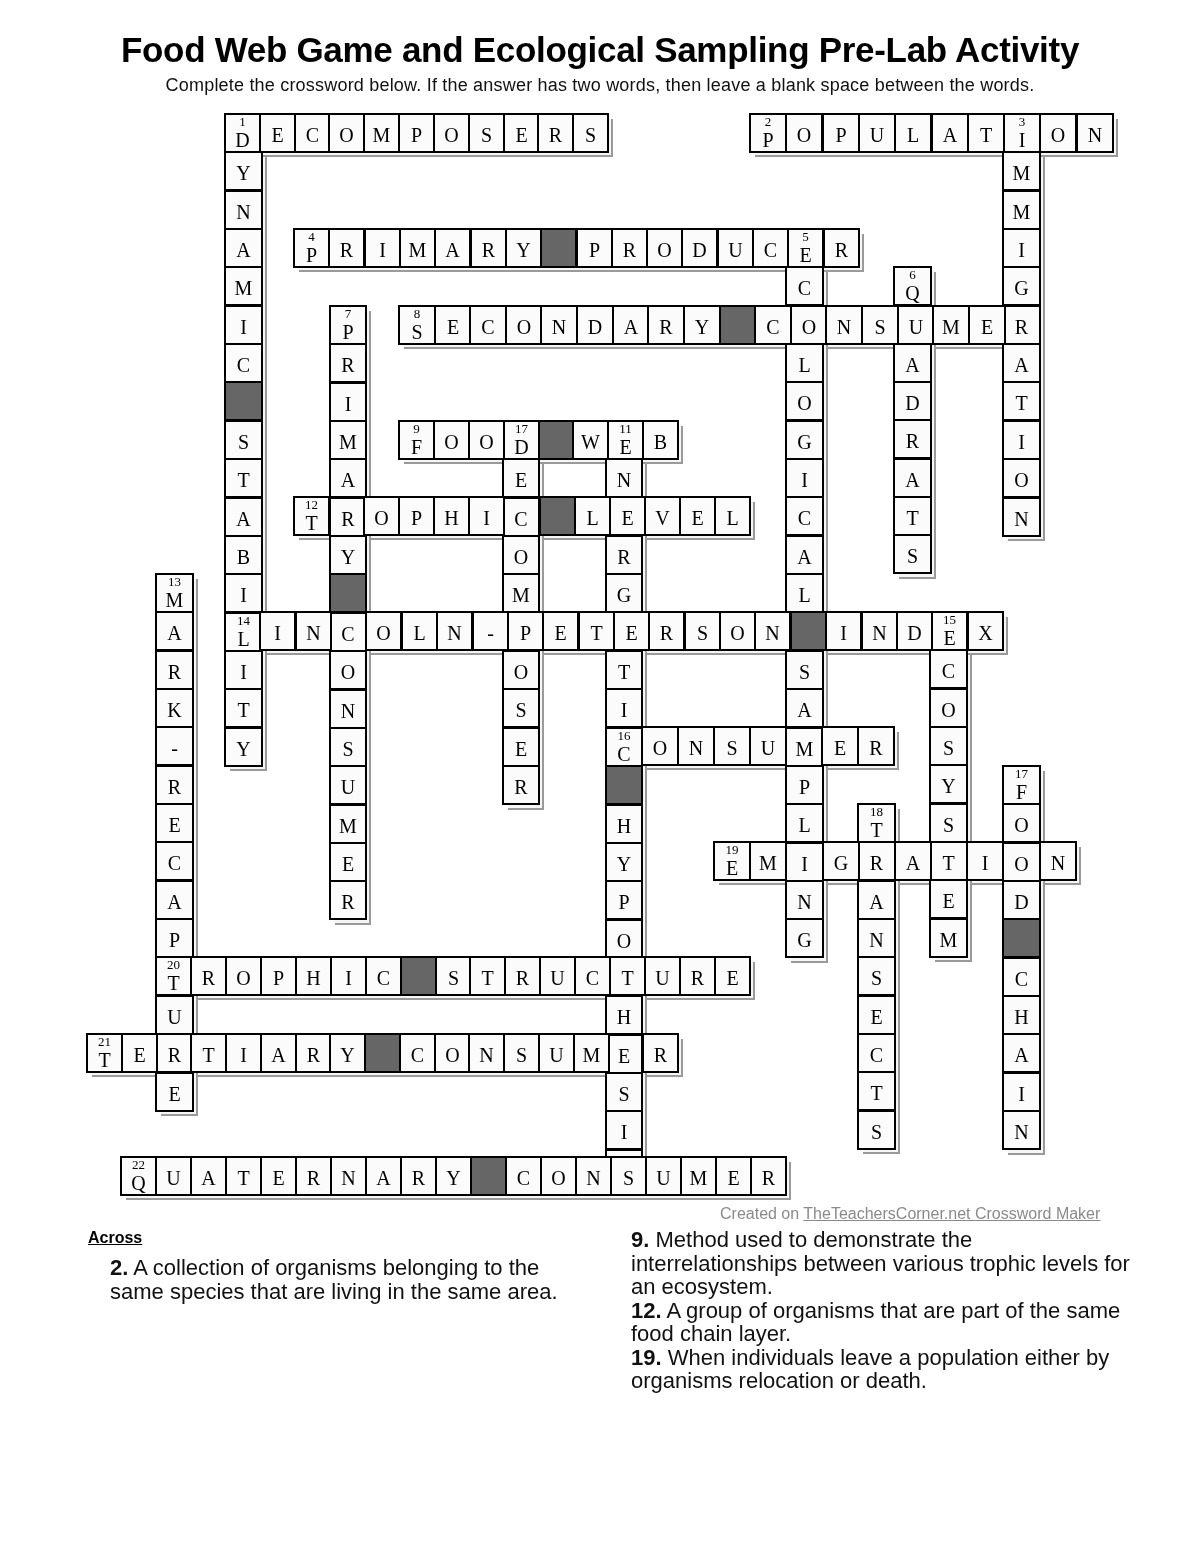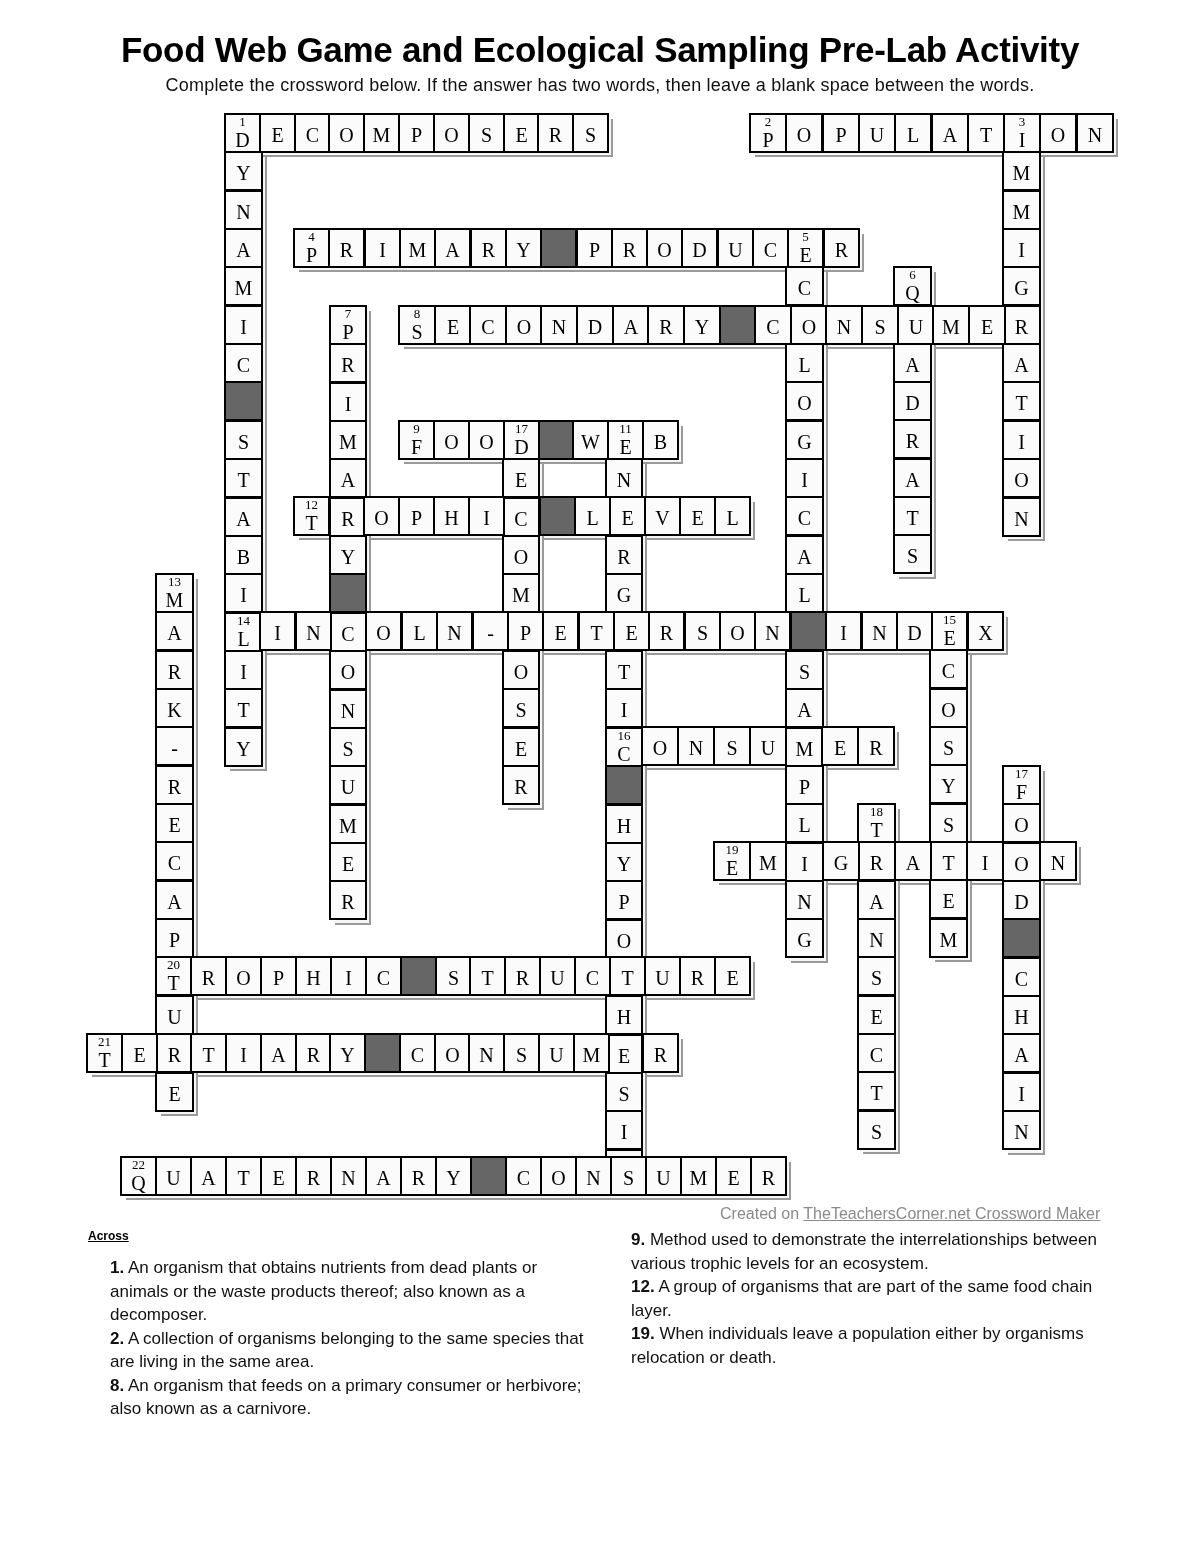--- a/index.html
+++ b/index.html
@@ -8,24 +8,24 @@
   .subtitle { position: absolute; left: 0; width: 1200px; top: 75px; text-align: center; font-size: 18px; color: #111; letter-spacing: 0.2px; }
   #grid { position: absolute; left: 0; top: 0; width: 1200px; height: 1230px; }
   .cell { position: absolute; box-sizing: border-box; background: #fbfbfb; border: 2px solid #000; font-family: "Liberation Serif", serif; font-size: 20px; text-align: center; }
   .cell .ltr { position: absolute; left: 0; right: 0; bottom: 6px; line-height: 20px; }
   .cell .num { position: absolute; left: 2px; right: 2px; top: 0px; font-size: 13px; line-height: 13px; text-align: center; }
   .cell.numbered .ltr { bottom: 1px; }
   .cell.block { background: #666666; }
   .shadow { position: absolute; background: #f6f6f6; border-bottom: 2px solid #9a9a9a; border-right: 2px solid #9a9a9a; box-sizing: border-box; }
   .credit { position: absolute; left: 720px; top: 1205px; font-size: 16px; color: #8a8a8a; }
   .credit u { color: #8a8a8a; }
-  .clues { position: absolute; font-size: 17px; line-height: 23.5px; color: #111; }
+  .clues { position: absolute; font-size: 22px; line-height: 23.5px; color: #111; }
   .clues-left { left: 110px; top: 1256px; width: 480px; }
   .clues-right { left: 631px; top: 1228px; width: 500px; }
-  .across-h { position: absolute; left: 88px; top: 1229px; font-weight: bold; font-size: 12px; text-decoration: underline; }
+  .across-h { position: absolute; left: 88px; top: 1229px; font-weight: bold; font-size: 16px; text-decoration: underline; }
   .clue b { font-weight: bold; }
 </style>
 </head>
 <body>
 
 <div class="title">Food Web Game and Ecological Sampling Pre-Lab Activity</div>
 <div class="subtitle">Complete the crossword below. If the answer has two words, then leave a blank space between the words.</div>
 
 <div id="grid">
     <div class="shadow" style="left: 126px; top: 1162px; width: 665px; height: 38px;"></div>
@@ -928,22 +928,20 @@
     </div>
   </div>
 
 <div class="credit">
   <span>Created on </span><u>TheTeachersCorner.net Crossword Maker</u>
 </div>
 
 <div class="across-h">Across</div>
 
 <div class="clues clues-left">
-  <div class="clue"><b>1.</b> <span>An organism that obtains nutrients from dead plants or animals or the waste products thereof; also known as a decomposer.</span></div>
   <div class="clue"><b>2.</b> <span>A collection of organisms belonging to the same species that are living in the same  area.</span></div>
-  <div class="clue"><b>8.</b> <span>An organism that feeds on a primary consumer or herbivore; also known as a  carnivore.</span></div>
 </div>
 
 <div class="clues clues-right">
   <div class="clue"><b>9.</b> <span>Method used to demonstrate the interrelationships between various trophic levels for an  ecosystem.</span></div>
   <div class="clue"><b>12.</b> <span>A group of organisms that are part of the same food chain layer.</span></div>
   <div class="clue"><b>19.</b> <span>When individuals leave a population either by organisms relocation or death.</span></div>
 </div>
 
 </body></html>

